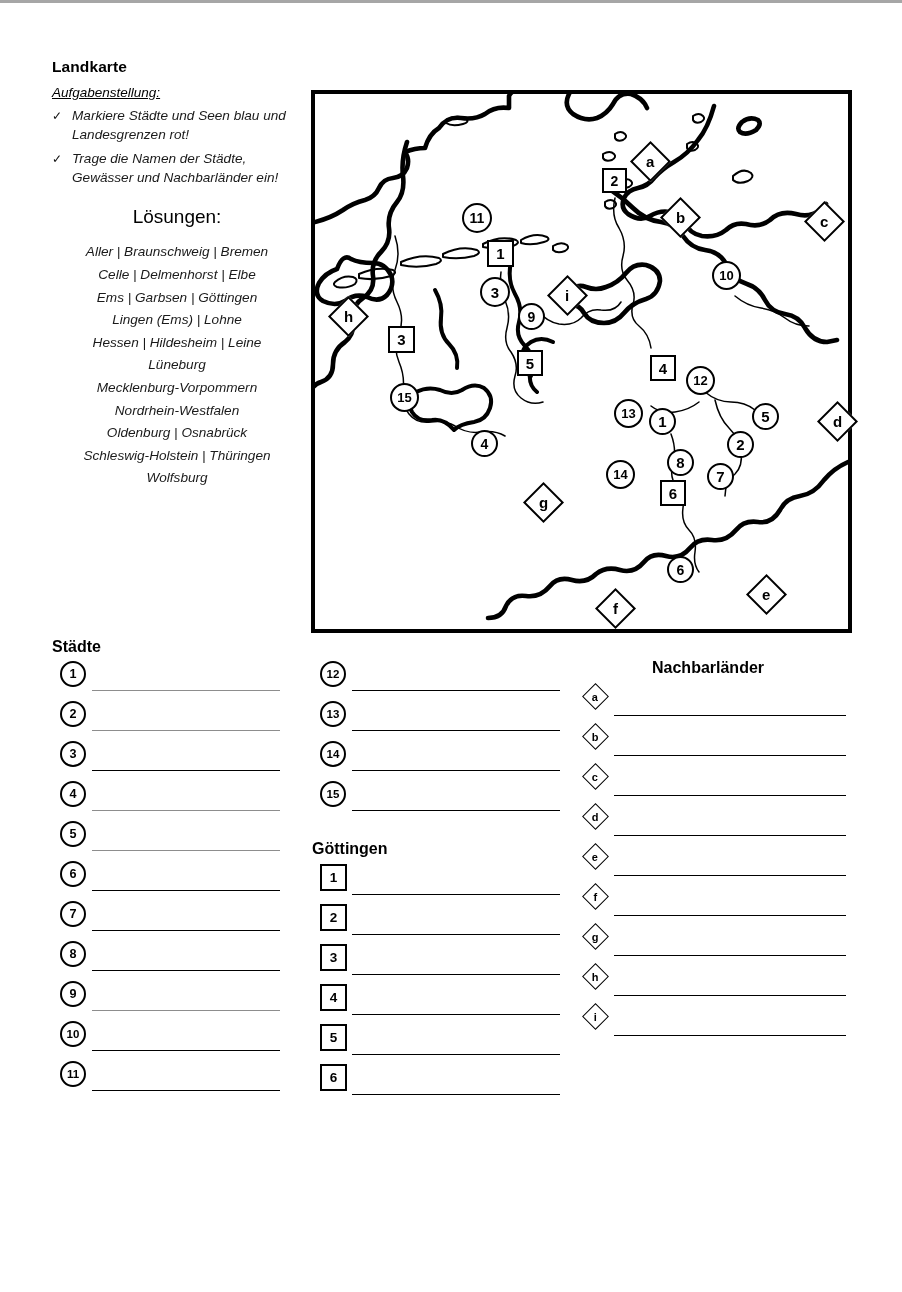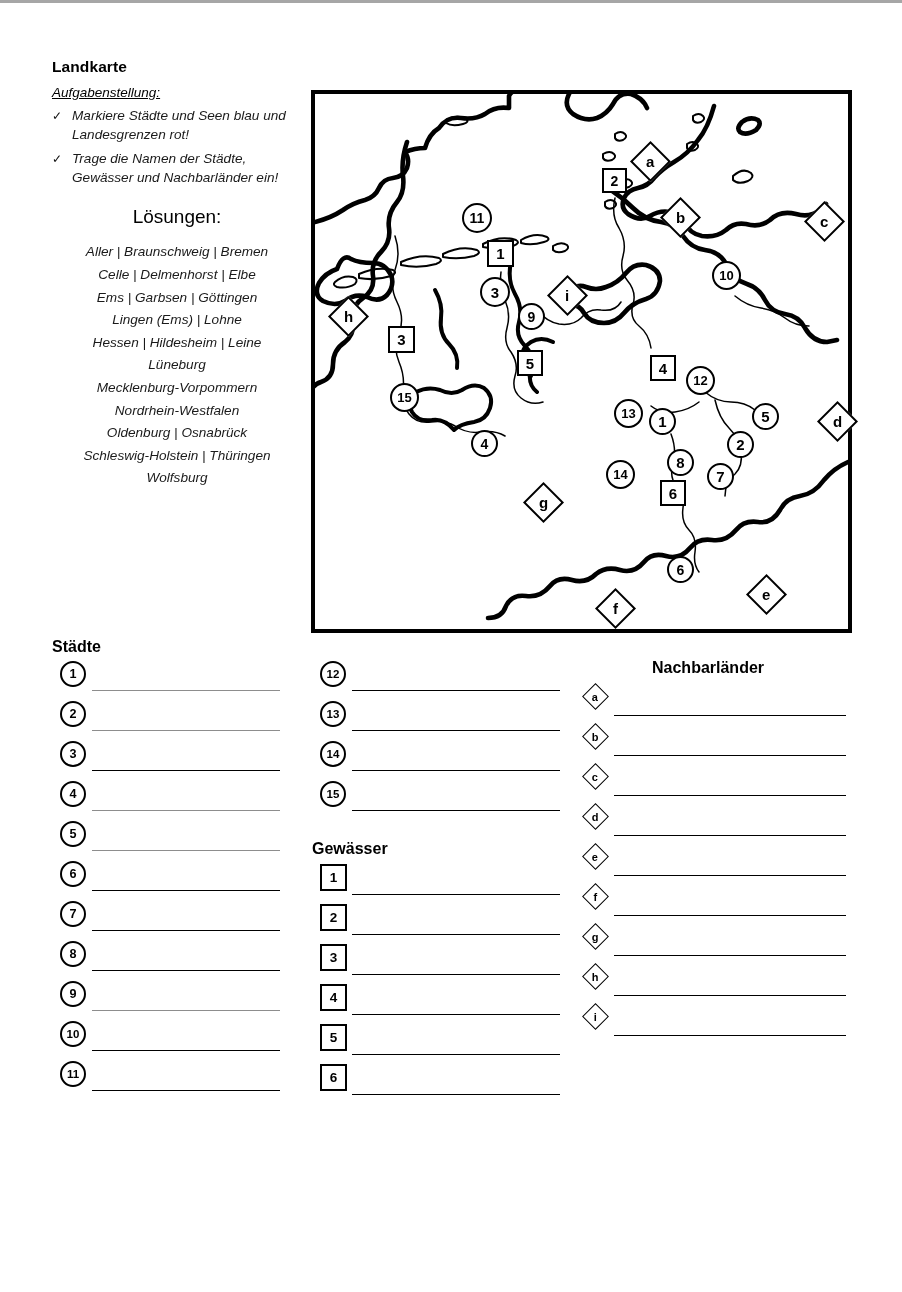--- a/index.html
+++ b/index.html
@@ -354,21 +354,21 @@
 </div>
 <div class="ansrow" style="left:320px;top:741px;width:240px;height:32px;">
   <div class="badge-circle" style="font-size:11.5px;">14</div>
   <div class="blankline" style="left:32px;top:29px;width:208px;"></div>
 </div>
 <div class="ansrow" style="left:320px;top:781px;width:240px;height:32px;">
   <div class="badge-circle" style="font-size:11.5px;">15</div>
   <div class="blankline" style="left:32px;top:29px;width:208px;"></div>
 </div>
 
-<div class="col-head" style="left:312px;top:840px;">Gewässer</div>
+<div class="col-head" style="left:312px;top:840px;">Göttingen</div>
 
 <div class="ansrow" style="left:320px;top:864px;width:240px;height:32px;">
   <div class="badge-square">1</div>
   <div class="blankline" style="left:32px;top:30px;width:208px;"></div>
 </div>
 <div class="ansrow" style="left:320px;top:904px;width:240px;height:32px;">
   <div class="badge-square">2</div>
   <div class="blankline" style="left:32px;top:30px;width:208px;"></div>
 </div>
 <div class="ansrow" style="left:320px;top:944px;width:240px;height:32px;">

